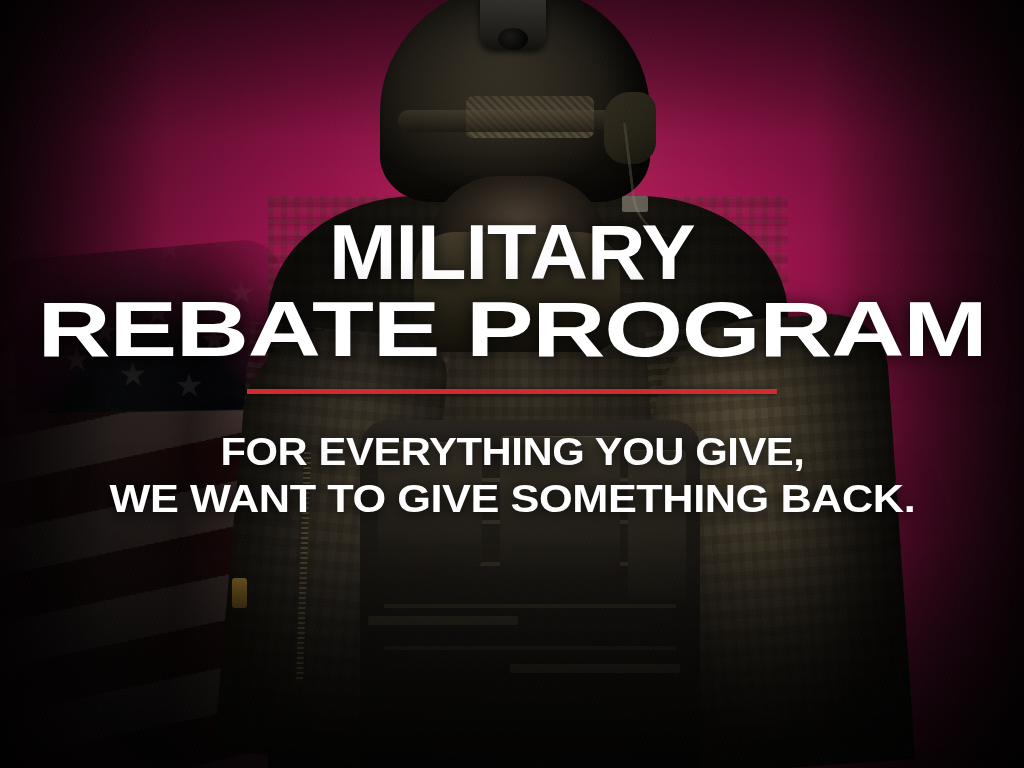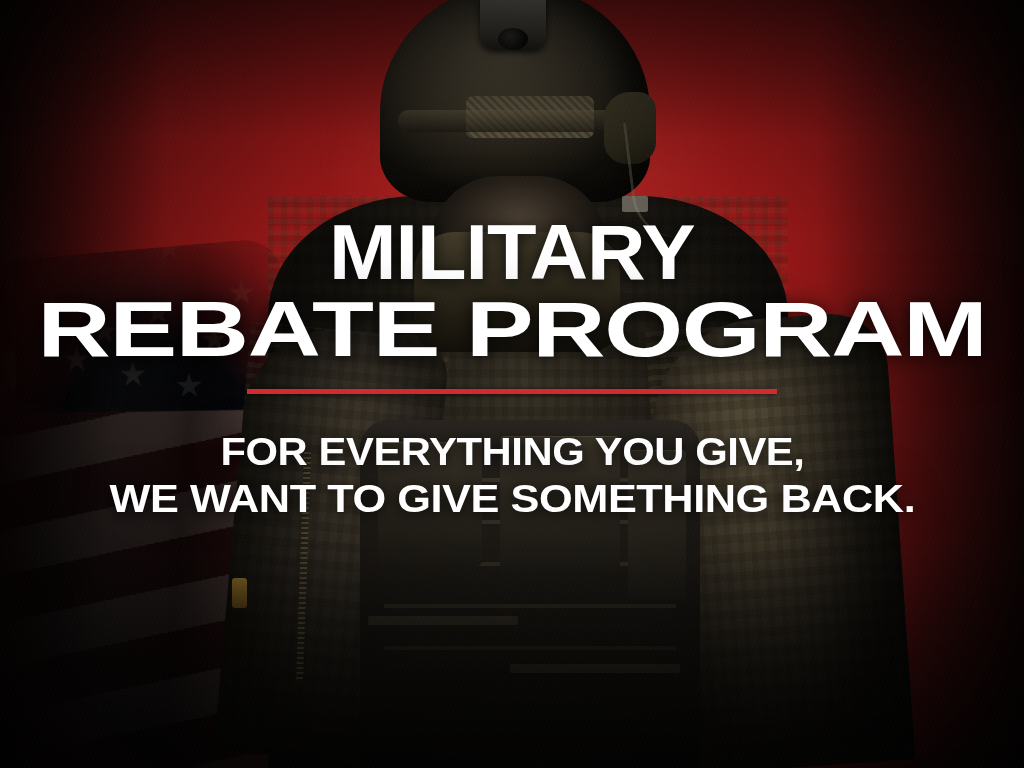--- a/index.html
+++ b/index.html
@@ -253,21 +253,21 @@
     letter-spacing:-.4px;
     text-shadow:0 2px 12px rgba(0,0,0,.75), 0 0 34px rgba(0,0,0,.5);
     white-space:nowrap;
   }
   .sub1{ margin-top:38px; transform:scaleX(1.10); }
   .sub2{ margin-top:6px;  transform:scaleX(1.14); }
 </style>
 </head>
 <body>
 
-<div class="poster" style="background: #b91c1c;">
+<div class="poster" style="background: #be185d;">
 
   <div class="photo">
 
     <div class="ambient"></div>
 
     <div class="flag">
       <div class="flag-stripes"></div>
       <div class="flag-canton">
         <div class="star" style="left:24px;  top:108px;"></div>
         <div class="star" style="left:76px;  top:136px;"></div>

